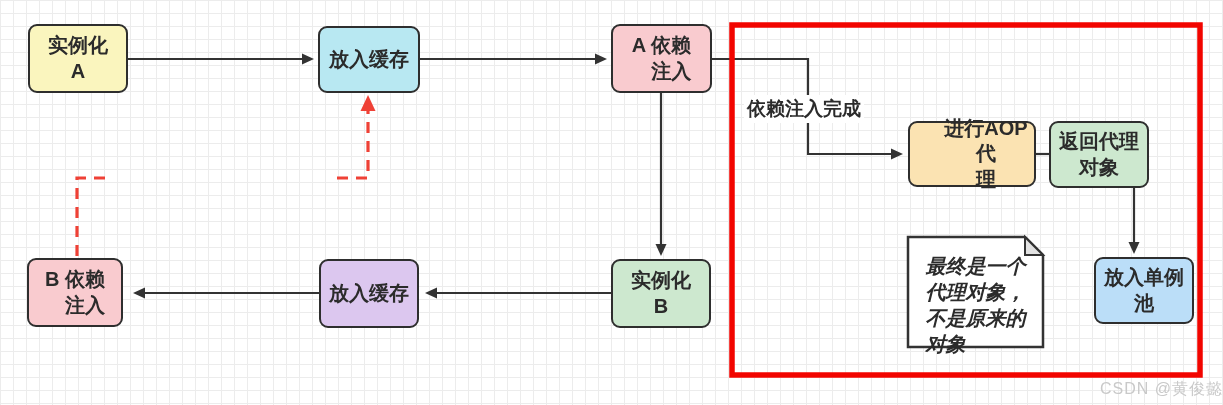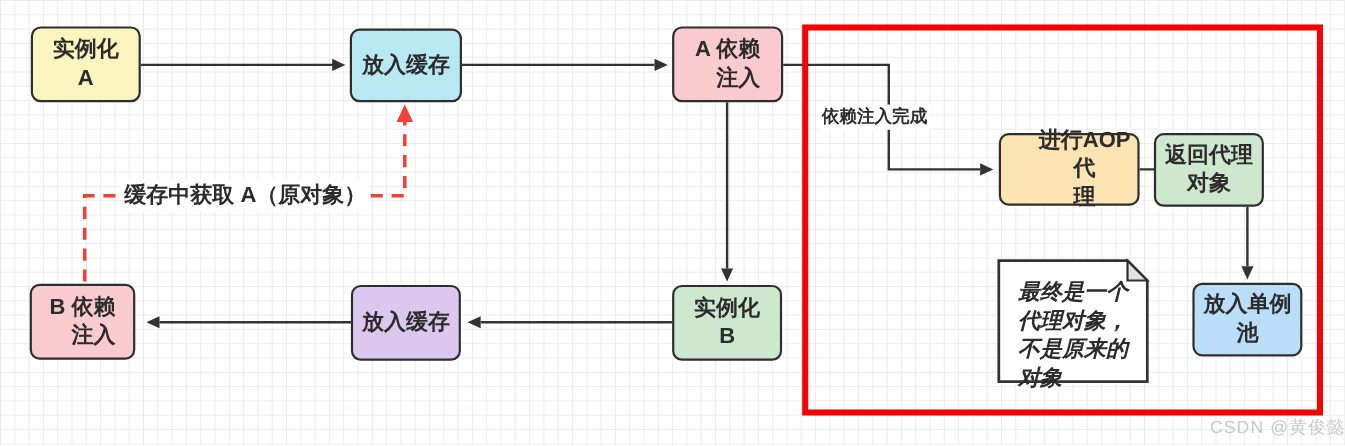--- a/index.html
+++ b/index.html
@@ -23,21 +23,21 @@
     display:flex;align-items:center;justify-content:center;
     text-align:center;
     font-weight:700;font-size:20px;line-height:1.28;color:#2b2b2b;
     white-space:pre-line;
   }
   .n-yellow{background:#faf5be;}
   .n-cyan{background:#b8e8f2;}
   .n-pink{background:#f9cbcf;text-align:right;}
   .n-orange{background:#fbe3b2;padding-left:28px;}
   .n-green{background:#cde8cf;}
-  .n-blue{background:#bbdef8;}
+  .n-blue{background:#bbdef8;margin-left:10px;}
   .n-purple{background:#dcc7ef;}
   .edge-label{
     position:absolute;z-index:3;
     background:#ffffff;
     padding:1px 3px;
     font-weight:700;font-size:20px;color:#2b2b2b;
     white-space:nowrap;
   }
   .note-text{
     position:absolute;z-index:2;
@@ -116,23 +116,22 @@
 池</div>
 
   <div class="node n-green" style="left:611px;top:259px;width:100px;height:69px">实例化
 B</div>
 
   <div class="node n-purple" style="left:319px;top:259px;width:100px;height:69px">放入缓存</div>
 
   <div class="node n-pink" style="left:27px;top:258px;width:96px;height:69px">B 依赖
 注入</div>
 
-  <div class="edge-label" style="left:744px;top:95px;font-size:16px">依赖注入完成</div>
+  <div class="edge-label" style="left:744px;top:95px;font-size:19px">依赖注入完成</div>
 
-  <div class="edge-label" style="left:110px;top:163px">缓存中获取 A（原对象）</div>
 
   <div class="note-text">最终是一个
 代理对象，
 不是原来的
 对象</div>
 
   <div class="watermark">CSDN @黄俊懿</div>
 
 </div>
 

